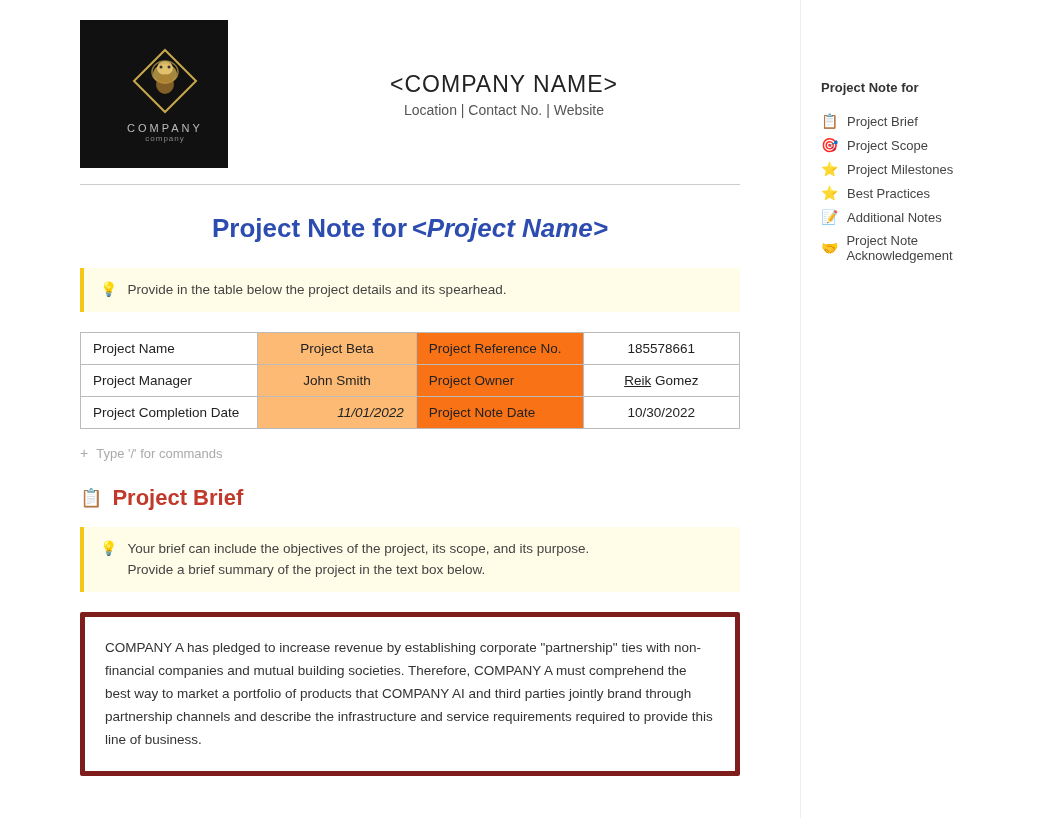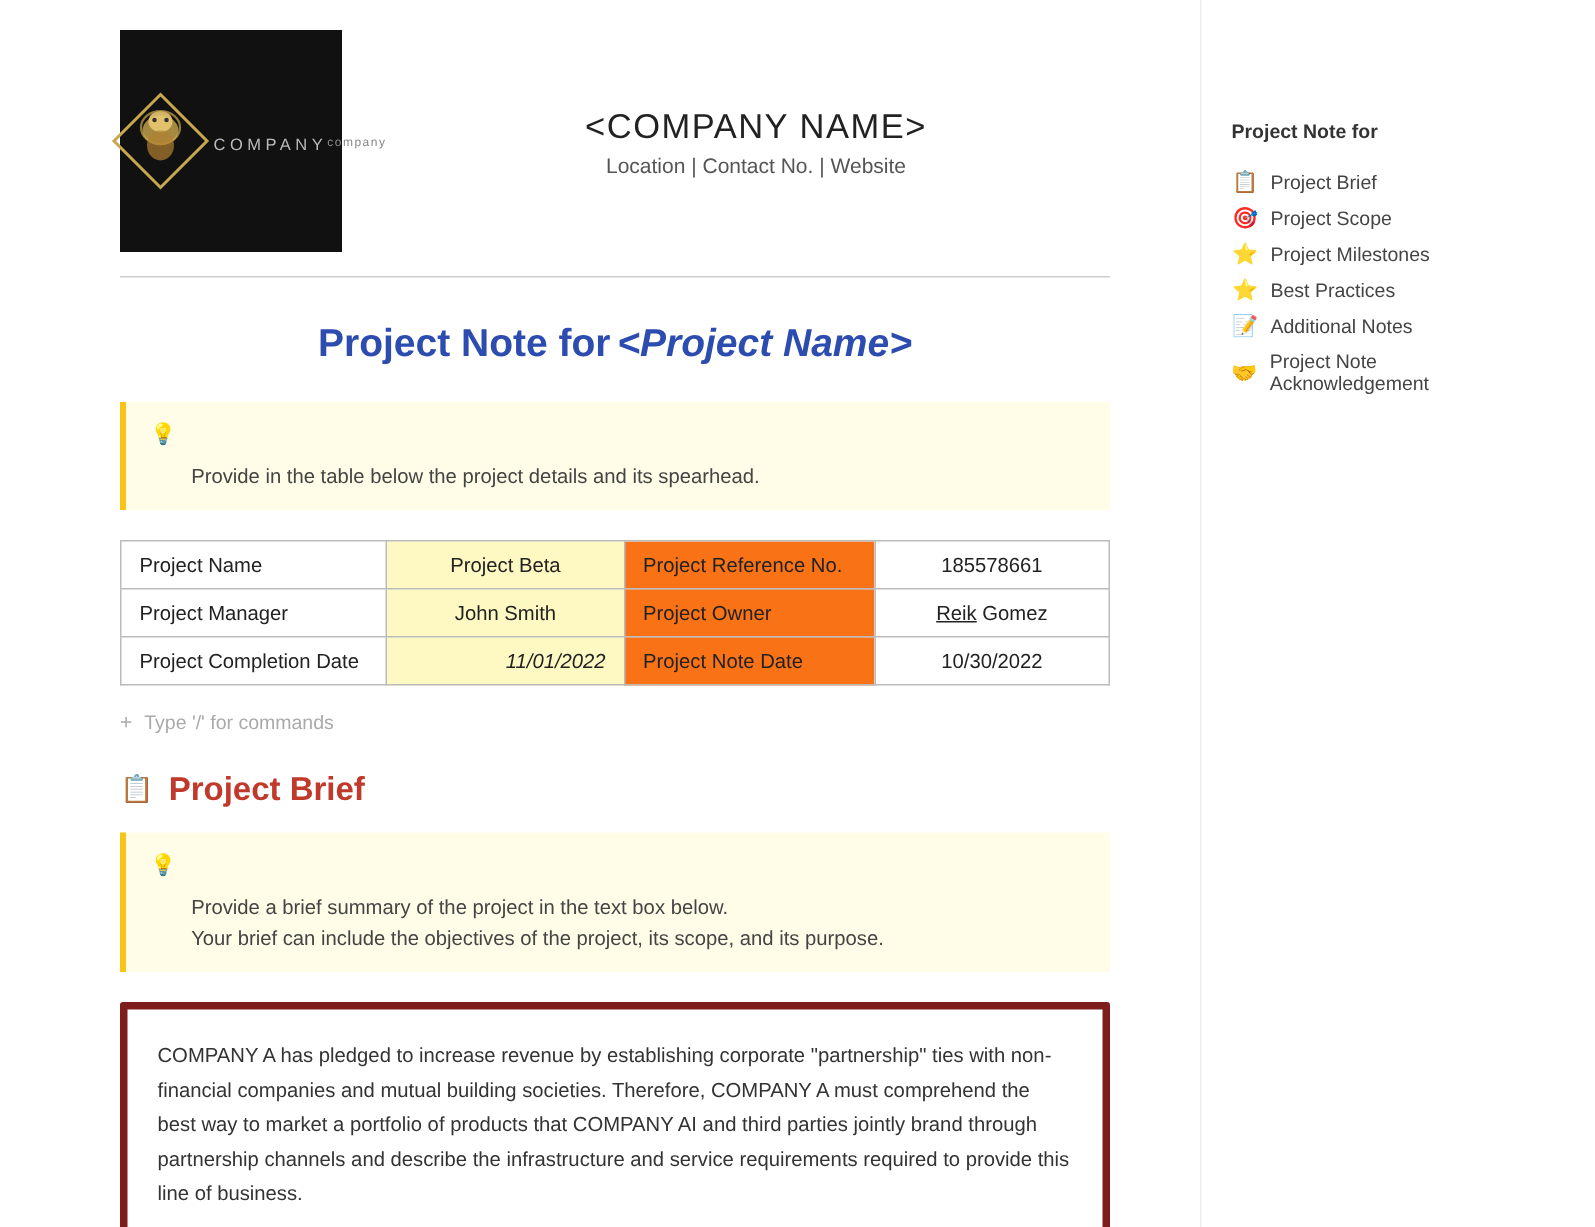--- a/index.html
+++ b/index.html
@@ -26,21 +26,21 @@
       padding-bottom: 16px;
       border-bottom: 1px solid #ccc;
       margin-bottom: 24px;
     }
 
     .logo-box {
       width: 148px;
       height: 148px;
       background: #111;
       display: flex;
-      flex-direction: row;
+      flex-direction: column;
       align-items: center;
       justify-content: center;
       flex-shrink: 0;
       padding-left: 22px;
     }
 
     .logo-diamond {
       width: 70px;
       height: 70px;
       position: relative;
@@ -119,21 +119,20 @@
     }
 
     .tip-icon {
       font-size: 14px;
       margin-top: 1px;
       flex-shrink: 0;
     }
 
     .tip-content {
       line-height: 1.5;
-      margin-top: 28px;
     }
 
     
     .project-table {
       width: 100%;
       border-collapse: collapse;
       margin-bottom: 16px;
       font-size: 13.5px;
     }
 
@@ -142,21 +141,21 @@
       padding: 8px 12px;
     }
 
     .project-table td:nth-child(1) {
       background: #fff;
       font-weight: 400;
       width: 170px;
     }
 
     .project-table td:nth-child(2) {
-      background: #fef9c3;
+      background: #fdba74;
       text-align: center;
       width: 152px;
     }
 
     .project-table td:nth-child(3) {
       background: #f97316;
       font-weight: 400;
       width: 160px;
     }
 
@@ -314,22 +313,22 @@
   </div>
 
   <div class="section-header">
     <span class="section-icon">📋</span>
     <span class="section-title">Project Brief</span>
   </div>
 
   <div class="tip-box">
     <span class="tip-icon">💡</span>
     <div class="tip-content">
+      <div>Your brief can include the objectives of the project, its scope, and its purpose.</div>
       <div>Provide a brief summary of the project in the text box below.</div>
-      <div>Your brief can include the objectives of the project, its scope, and its purpose.</div>
     </div>
   </div>
 
   <div class="brief-box">
     <span id="brief-text-span">COMPANY A has pledged to increase revenue by establishing corporate "partnership" ties with non-financial companies and mutual building societies. Therefore, COMPANY A must comprehend the best way to market a portfolio of products that COMPANY AI and third parties jointly brand through partnership channels and describe the infrastructure and service requirements required to provide this line of business.</span>
   </div>
 
 </div>
 
 <div class="sidebar">

